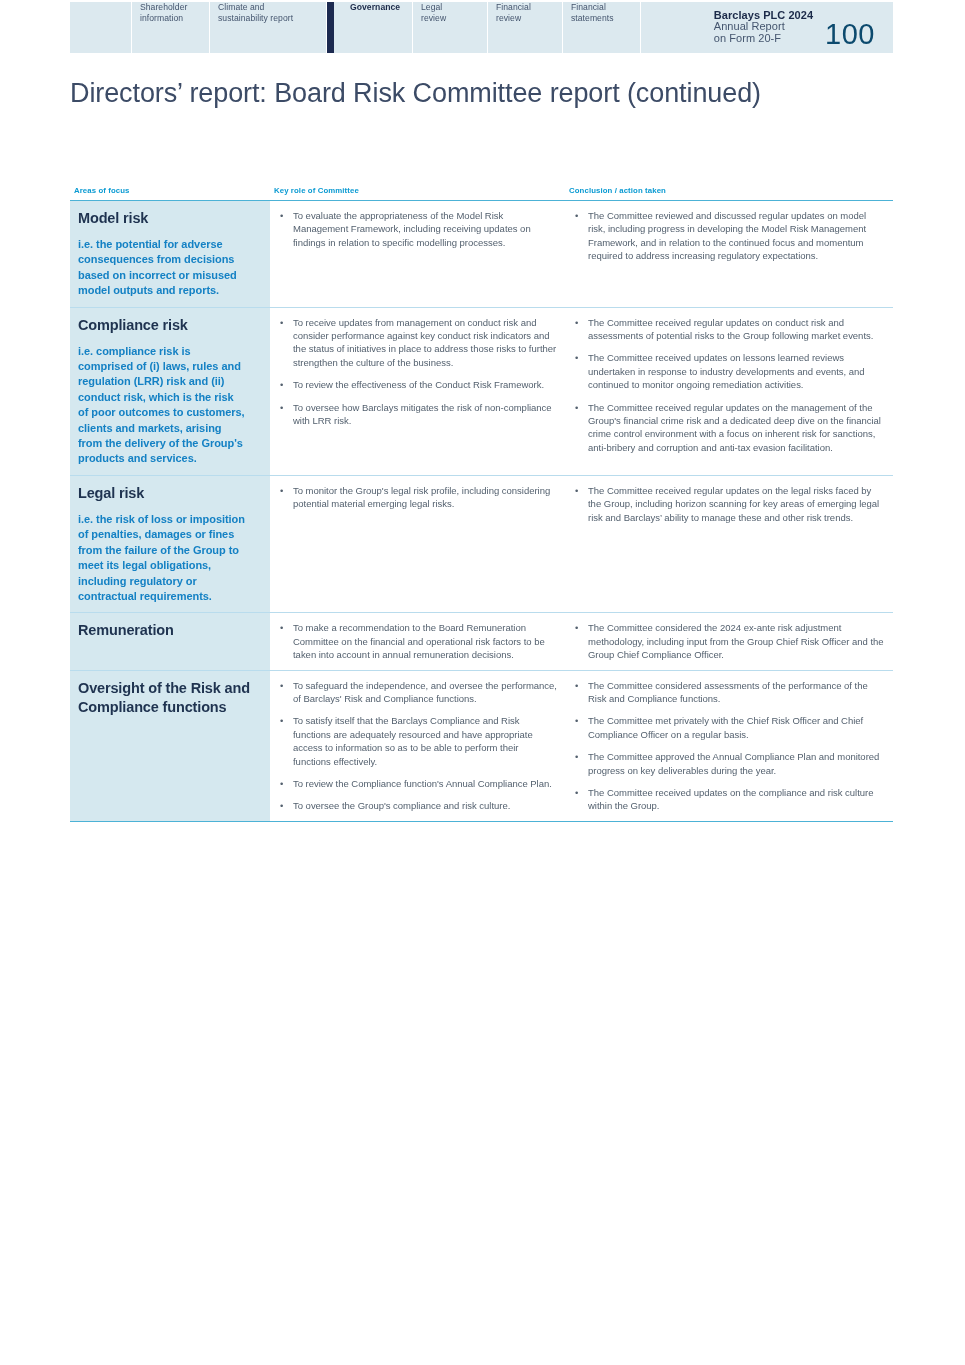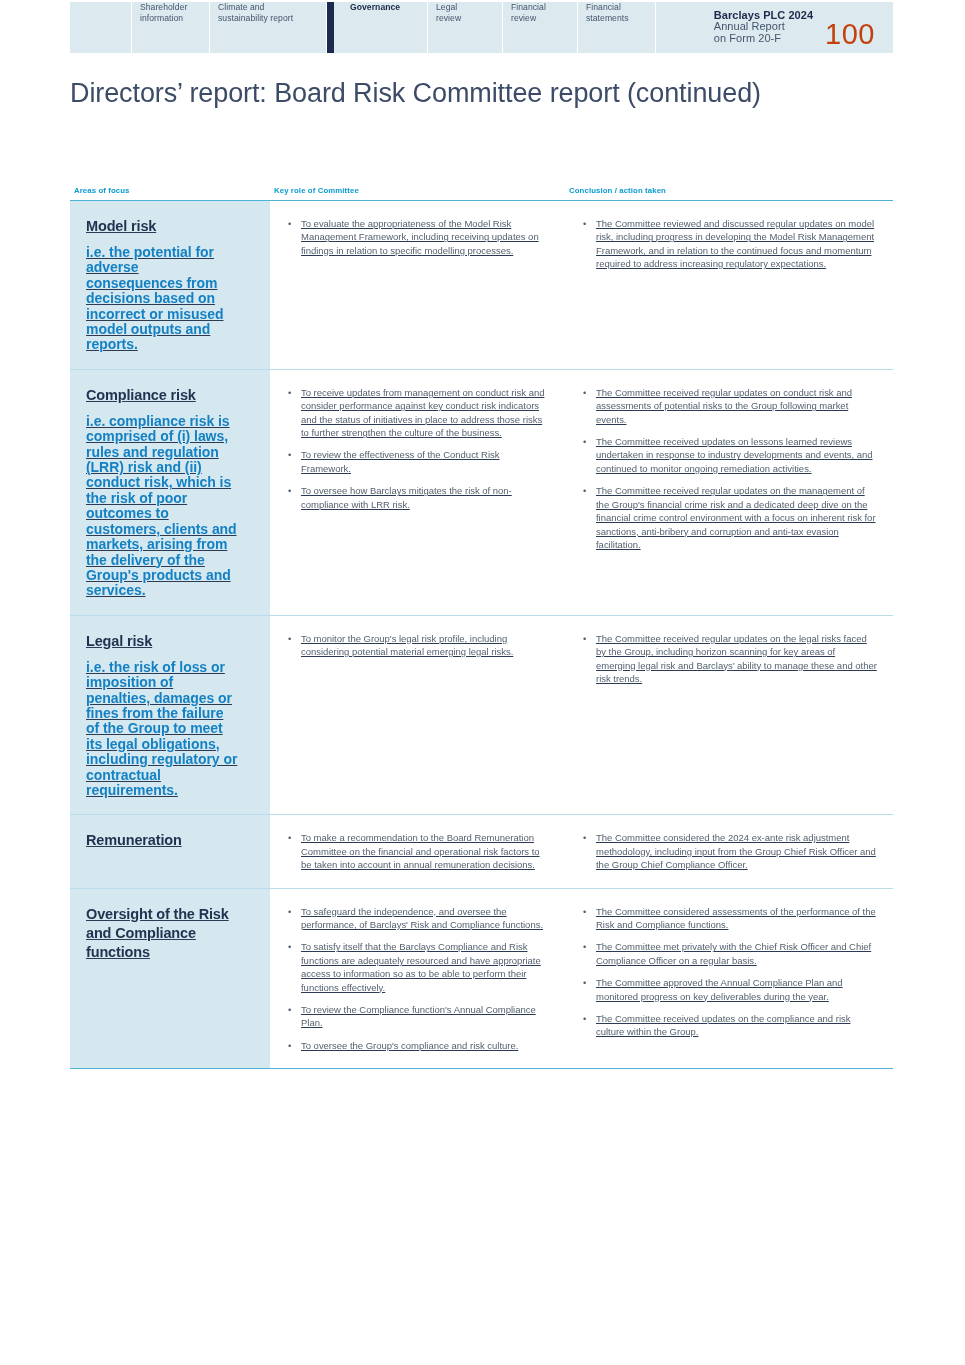--- a/index.html
+++ b/index.html
@@ -71,21 +71,21 @@
   }
   .nav-meta-text .meta-strong {
     font-weight: bold;
     color: #1b2a49;
     display: block;
   }
   .nav-meta-text .meta-line { display: block; }
   .page-number {
     font-size: 29px;
     line-height: 29px;
-    color: #c2410c;
+    color: #0c4a6e;
     font-weight: 300;
     padding: 10px 18px 0 0;
     letter-spacing: 0.5px;
   }
 
   
   .page-title {
     position: absolute;
     left: 70px;
     top: 60px;
@@ -118,41 +118,40 @@
     letter-spacing: 0.1px;
     padding: 0 8px 5px 4px;
     border-bottom: 1.4px solid #4cb2d6;
     vertical-align: bottom;
   }
   .focus-table thead th.col-area { padding-left: 4px; margin-left: 48px; }
 
   .focus-table tbody td {
     vertical-align: top;
     border-bottom: 1px solid #b9dced;
-    padding: 16px;
-    text-decoration: underline;
+    padding: 8px;
   }
   .focus-table tbody tr:last-child td {
     border-bottom: 1.6px solid #4cb2d6;
   }
 
   td.area-cell {
     background: #d5e8ef;
     padding: 11px 18px 14px 8px;
   }
   .area-title {
     font-size: 14.5px;
     font-weight: bold;
     color: #1f3350;
     line-height: 19px;
     letter-spacing: -0.15px;
     margin: 0;
   }
   .area-desc {
-    font-size: 14px;
+    font-size: 11px;
     font-weight: bold;
     color: #1481c4;
     line-height: 15.4px;
     margin: 9px 16px 0 0;
     letter-spacing: -0.05px;
   }
 
   td.list-cell {
     padding: 9px 14px 12px 8px;
     background: #ffffff;
@@ -193,21 +192,21 @@
       <span class="nav-label">Shareholder</span>
       <span class="nav-label">information</span>
     </span>
   </div>
   <div class="nav-item" style="width:117px">
     <span>
       <span class="nav-label">Climate and</span>
       <span class="nav-label">sustainability report</span>
     </span>
   </div>
-  <div class="nav-item active" style="width:101px">
+  <div class="nav-item active" style="width:86px">
     <span class="active-bar"></span>
     <span class="nav-label" style="padding-left:15px">Governance</span>
   </div>
   <div class="nav-item" style="width:75px">
     <span>
       <span class="nav-label">Legal</span>
       <span class="nav-label">review</span>
     </span>
   </div>
   <div class="nav-item" style="width:75px">

